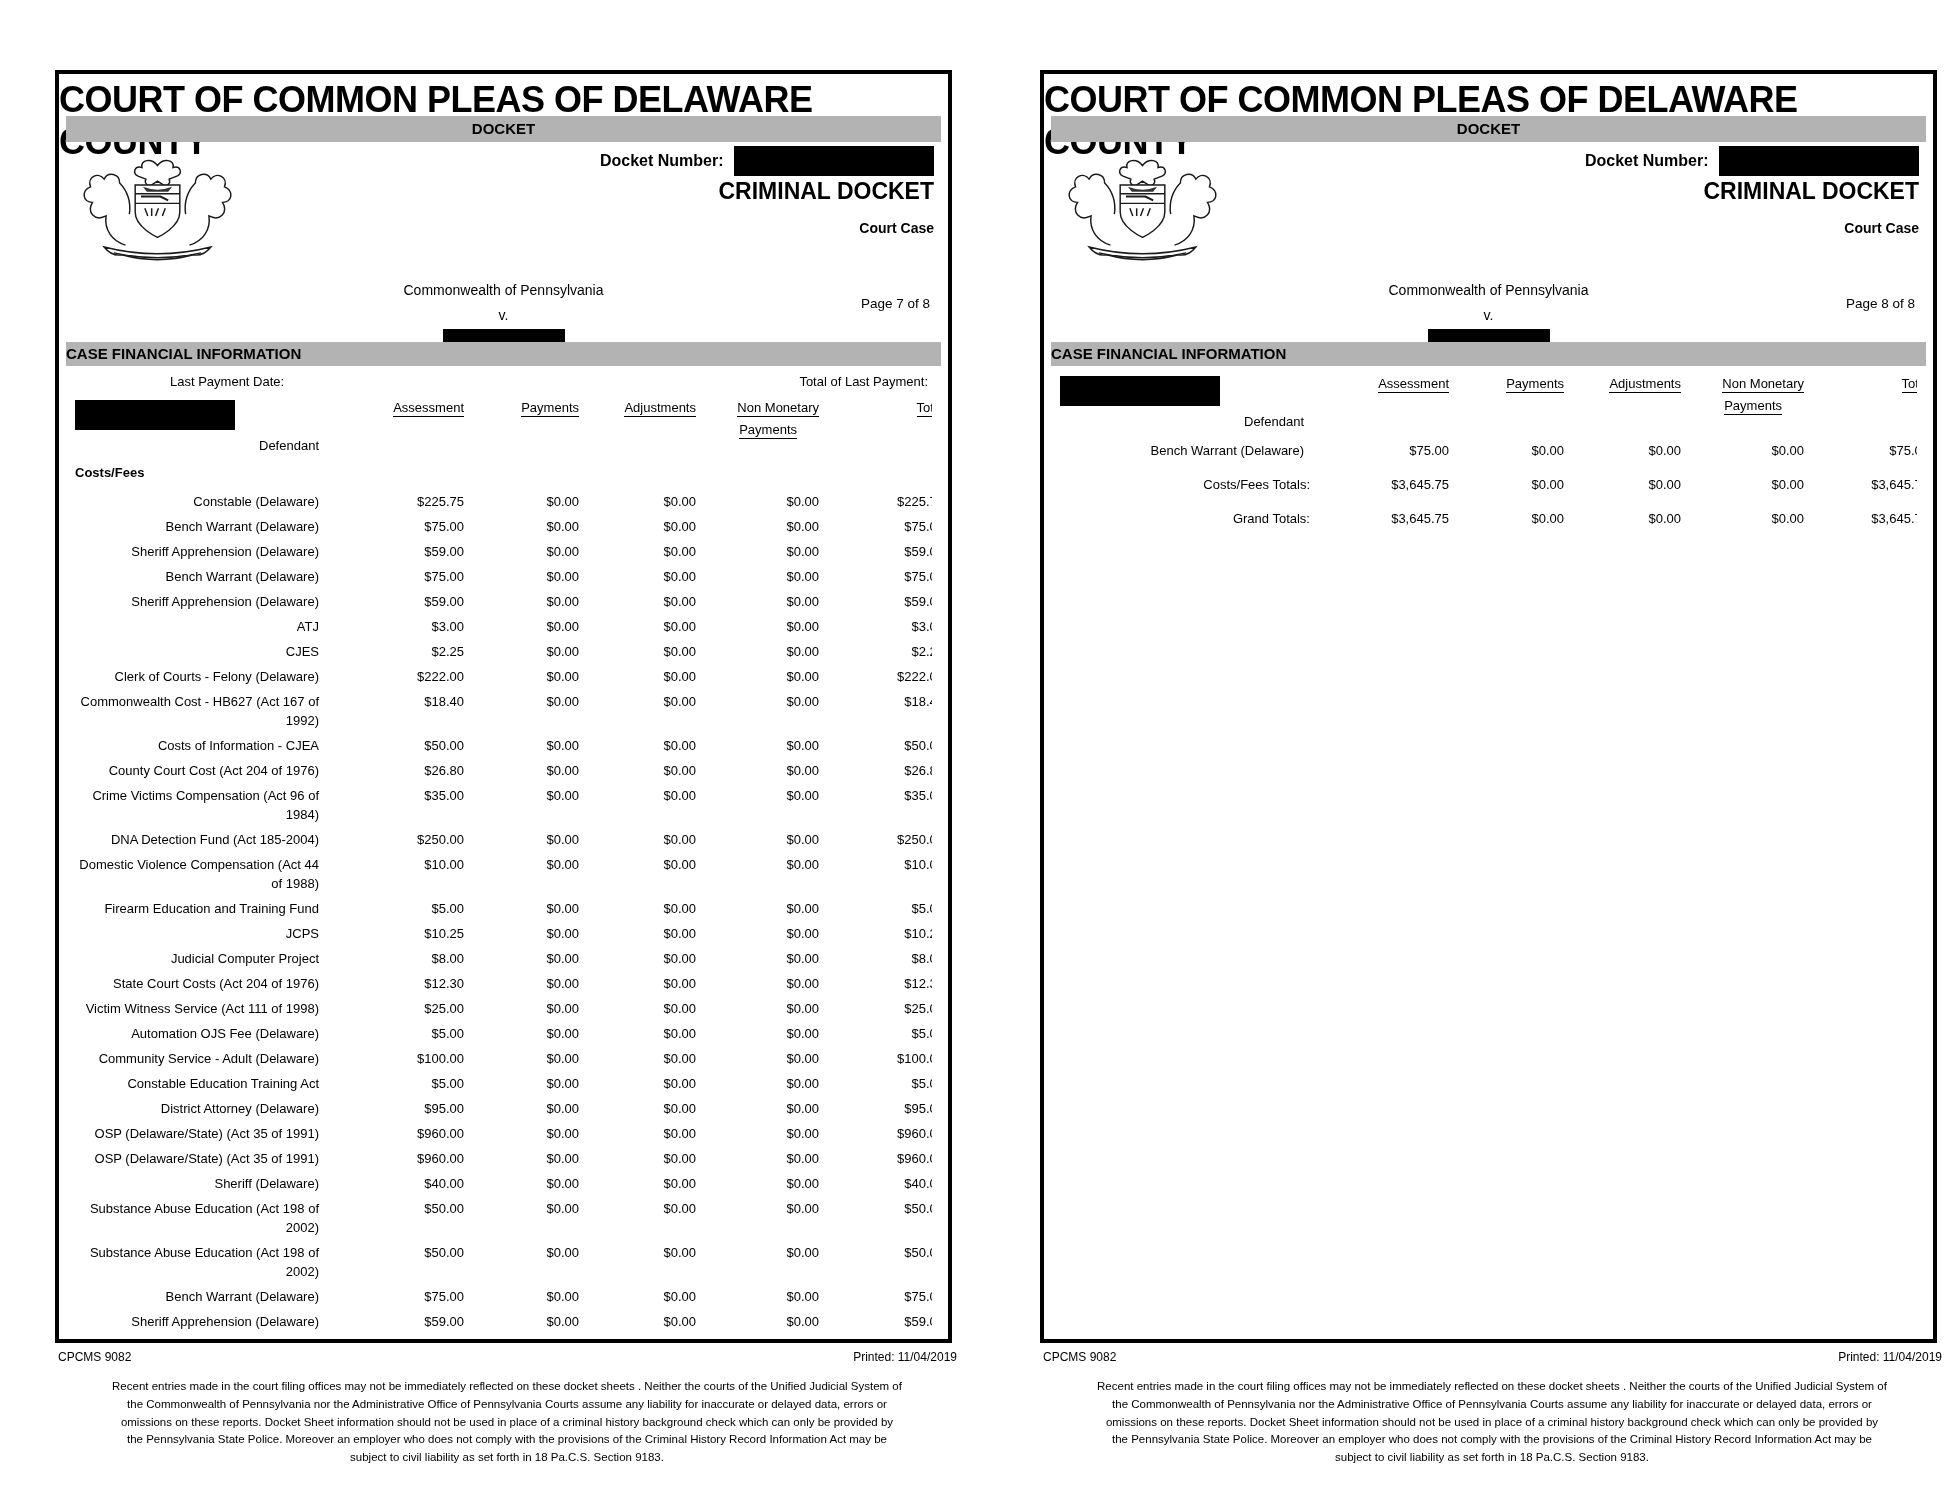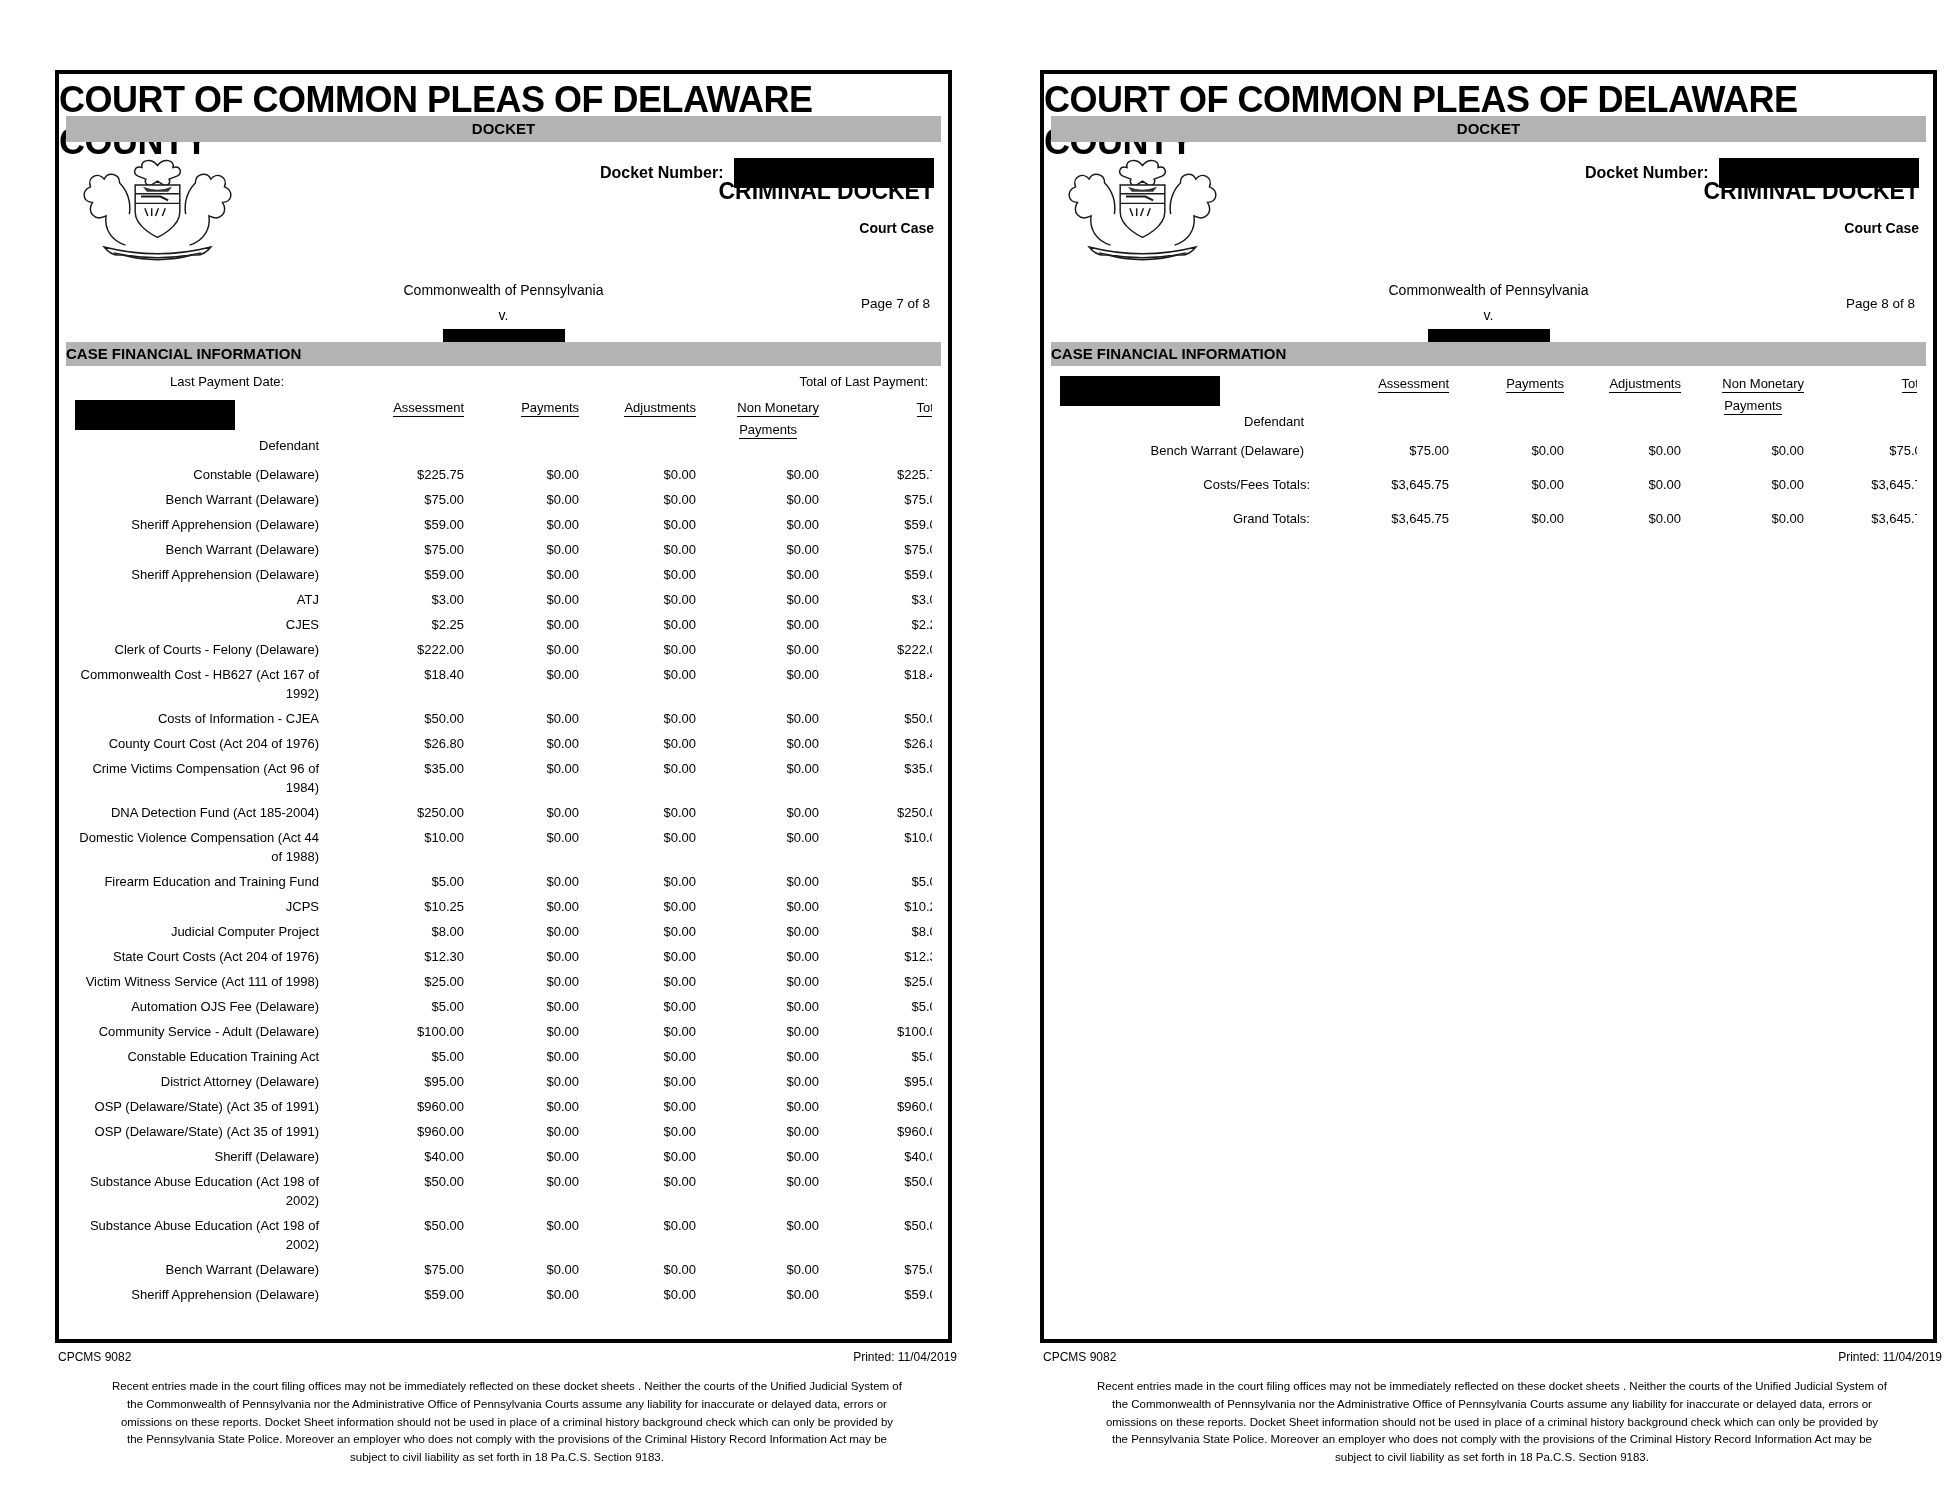--- a/index.html
+++ b/index.html
@@ -16,21 +16,21 @@
 
   .court-title{
     position:absolute;top:5px;left:0;right:0;text-align:left;
     font-size:36px;font-weight:bold;letter-spacing:-0.5px;
   }
   .docket-bar{
     position:absolute;top:42px;left:7px;right:7px;height:26px;background:#b3b3b3;
     text-align:center;font-weight:bold;font-size:15px;line-height:26px;
   }
   .crest{position:absolute;top:76px;left:16px;width:165px;height:130px;}
-  .docket-number-row{position:absolute;top:84px;right:14px;white-space:nowrap;margin-left:44px;}
+  .docket-number-row{position:absolute;top:72px;right:14px;white-space:nowrap;margin-left:44px;}
   .docket-number-label{font-size:16px;font-weight:bold;vertical-align:middle;}
   .redbox{background:#000;display:inline-block;vertical-align:middle;}
   .docket-number-redbox{width:200px;height:30px;margin-left:6px;}
   .criminal-docket{position:absolute;top:104px;right:14px;font-size:23px;font-weight:bold;}
   .court-case{position:absolute;top:146px;right:14px;font-size:14px;font-weight:bold;}
   .caption{position:absolute;top:208px;left:0;width:100%;text-align:center;font-size:14px;}
   .caption .vs{margin-top:9px;}
   .caption-redbox{width:122px;height:30px;margin-top:6px;}
   .page-indicator{position:absolute;top:222px;right:18px;font-size:13.5px;}
   .section-bar{
@@ -128,20 +128,21 @@
       <div class="c hdr"><span>Assessment</span></div>
       <div class="c hdr"><span>Payments</span></div>
       <div class="c hdr"><span>Adjustments</span></div>
       <div class="c hdr">
         <span>Non Monetary</span>
         <span class="line2"><span>Payments</span></span>
       </div>
       <div class="c hdr"><span>Total</span></div>
     </div>
 
+    <div class="fees-heading">Costs/Fees</div>
 
     <div>
 
         <div class="row">
           <div class="l">Constable (Delaware)</div>
           <div class="c">$225.75</div>
           <div class="c">$0.00</div>
           <div class="c">$0.00</div>
           <div class="c">$0.00</div>
           <div class="c">$225.75</div>

